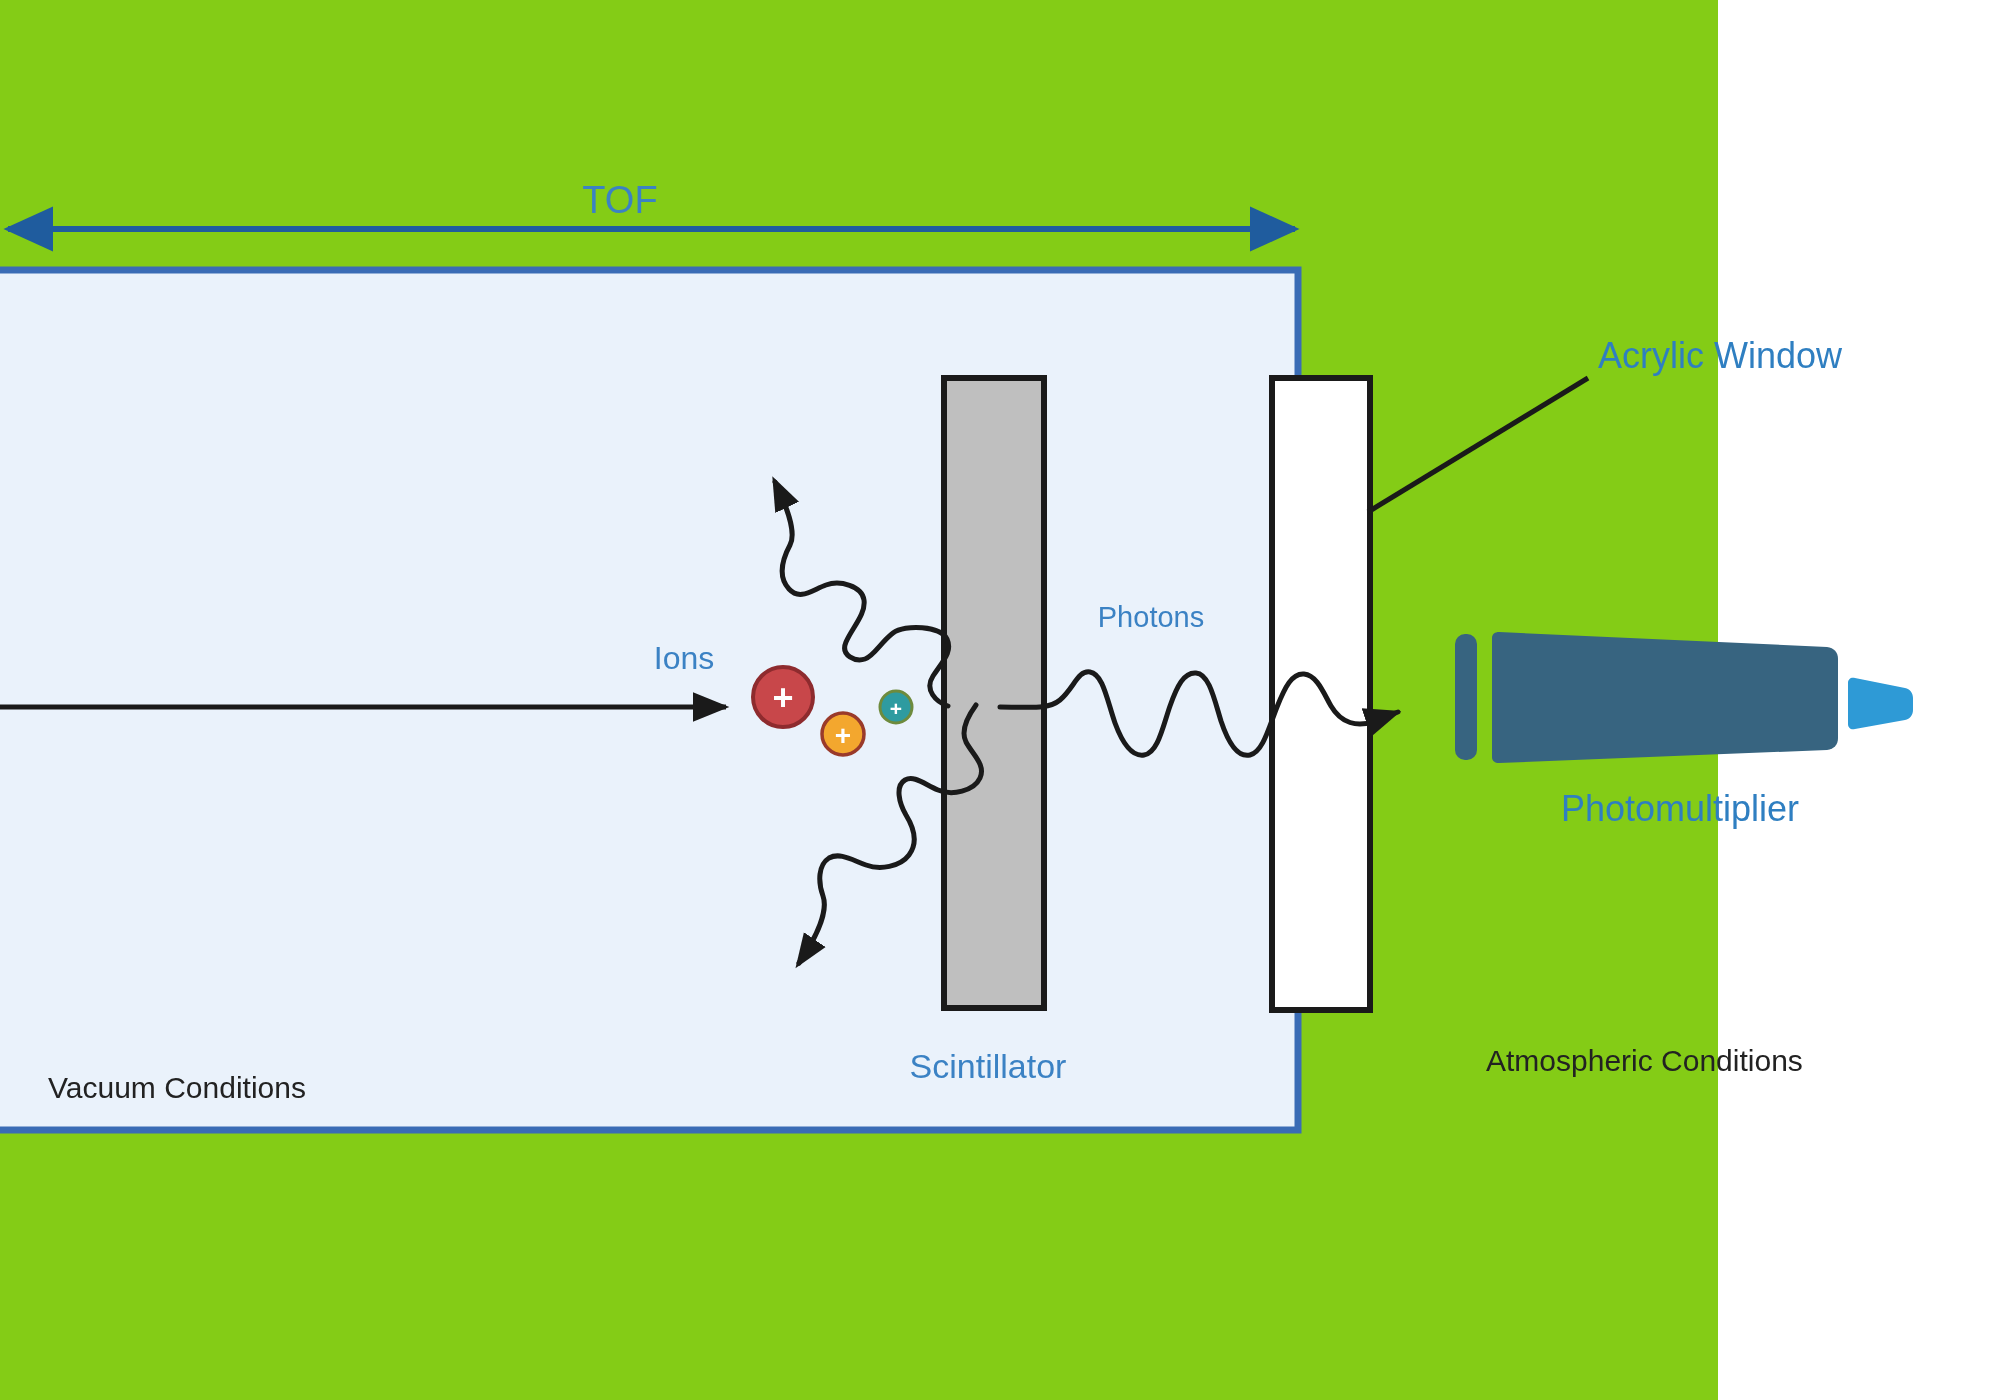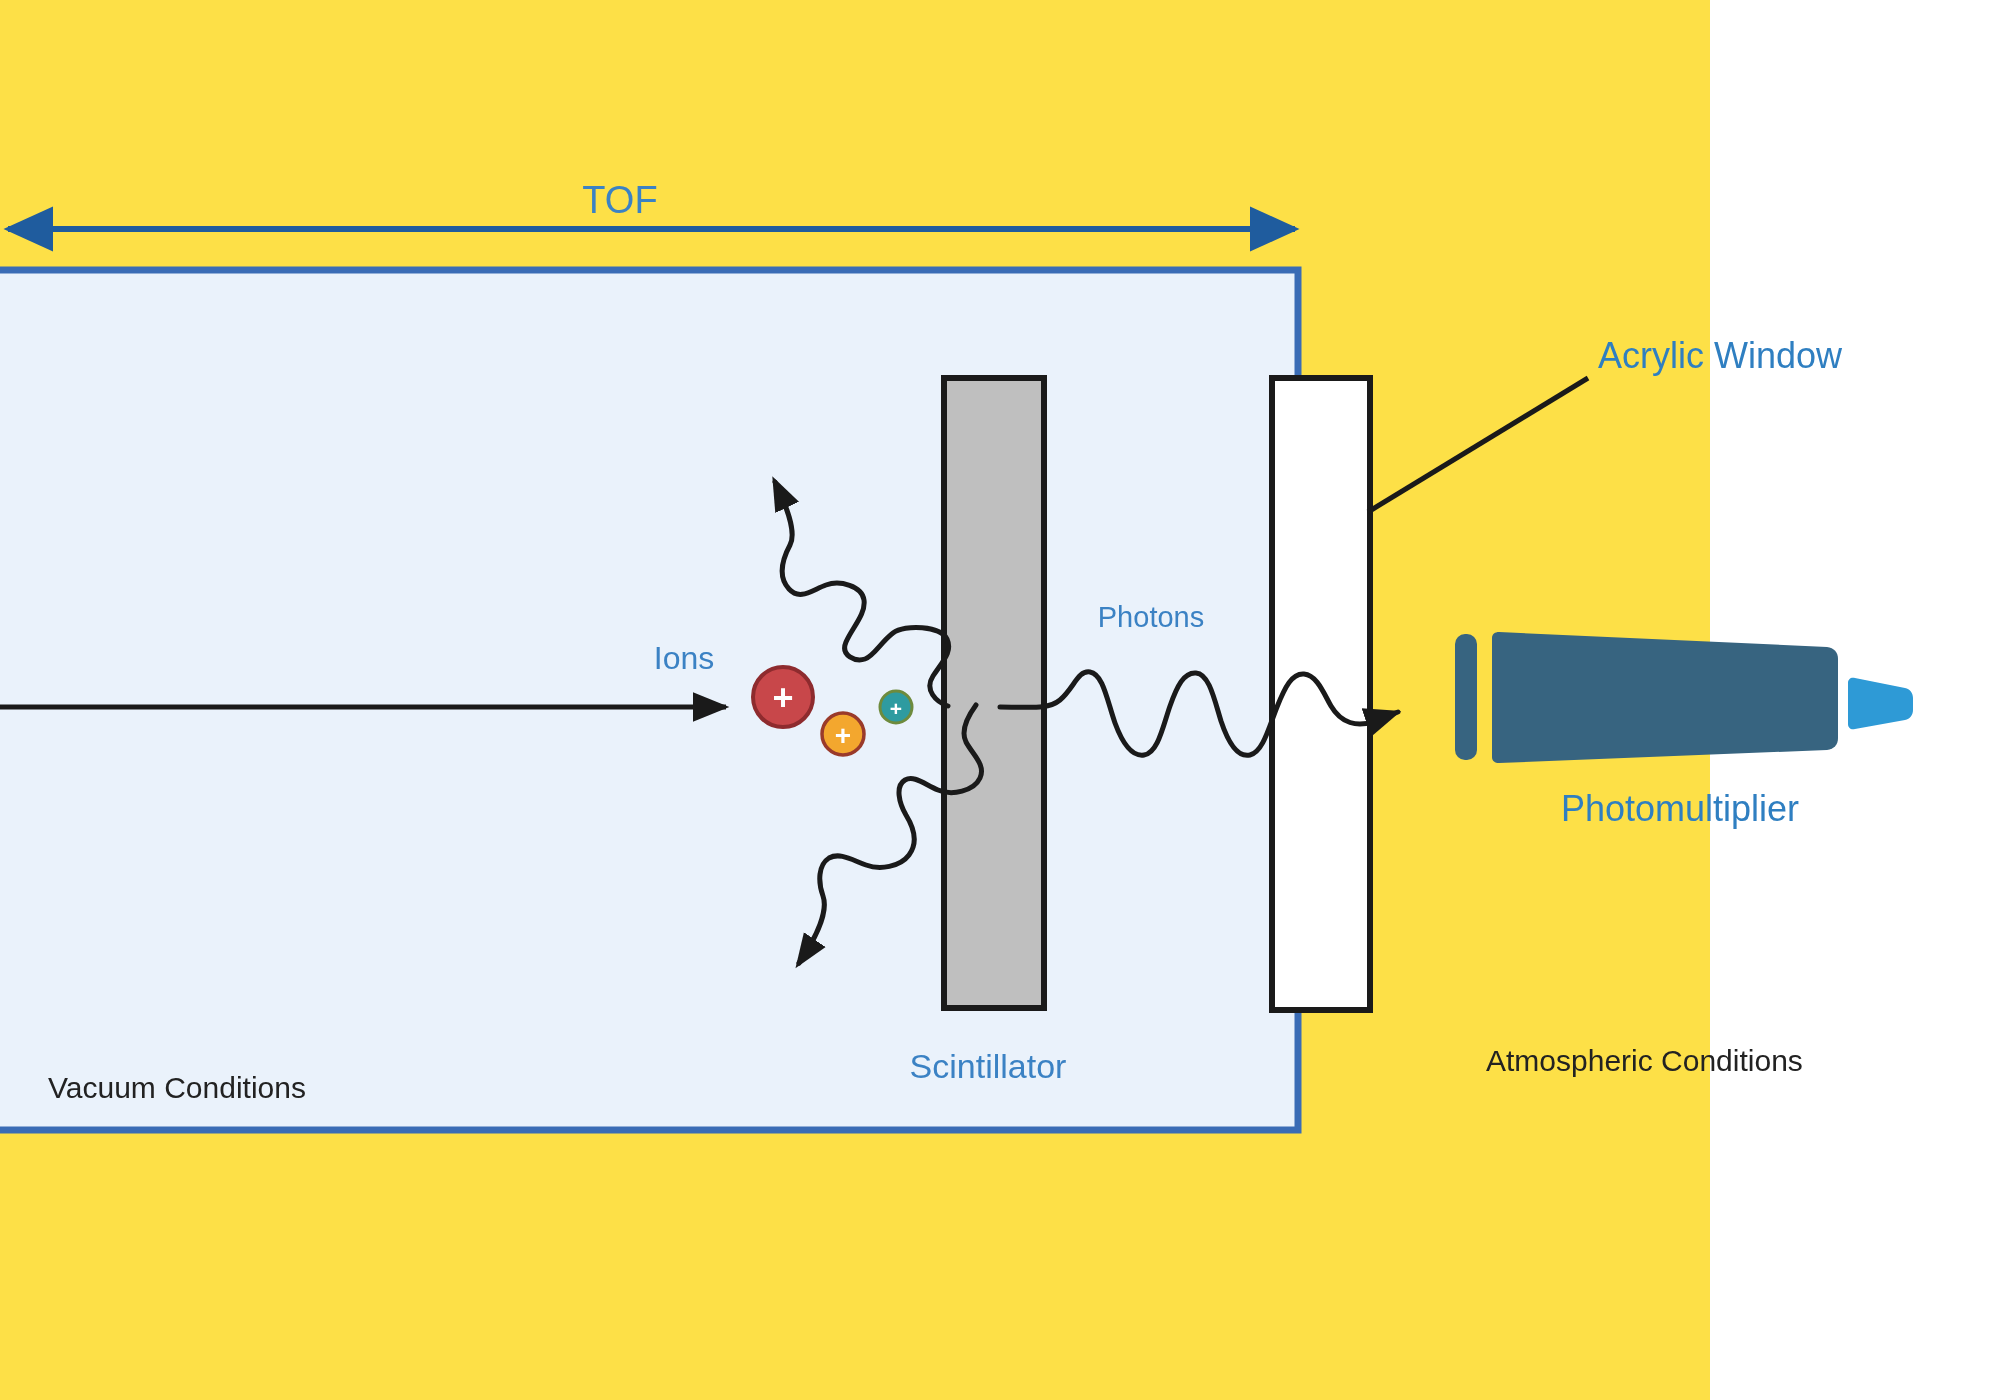--- a/index.html
+++ b/index.html
@@ -10,21 +10,22 @@
   body {
     width: 2000px;
     height: 1400px;
     font-family: "Liberation Sans", sans-serif;
     overflow: hidden;
   }
   #stage {
     position: relative;
     width: 1710px;
     height: 1400px;
-    background: #fde047;
+    background: #84cc16;
+    padding-left: 8px;
   }
   #diagram {
     position: absolute;
     left: 0;
     top: 0;
     width: 2000px;
     height: 1400px;
   }
   .lbl {
     font-family: "Liberation Sans", sans-serif;

